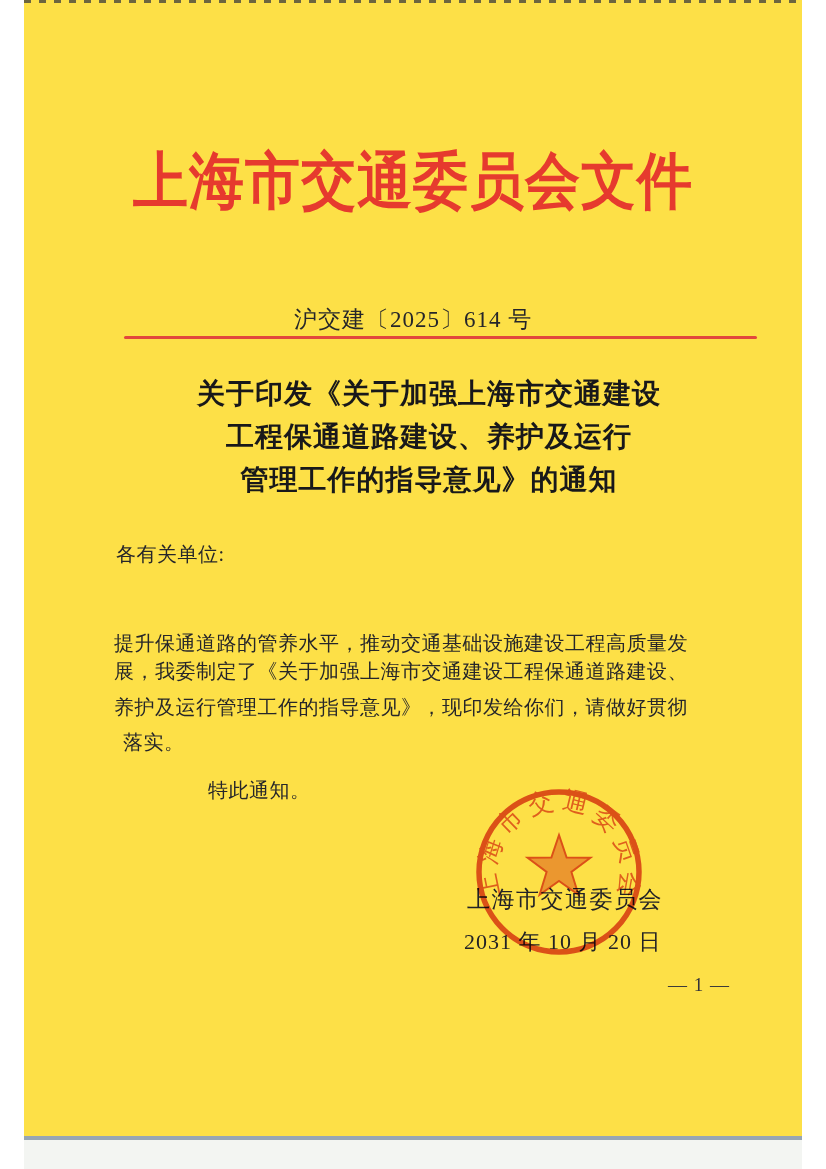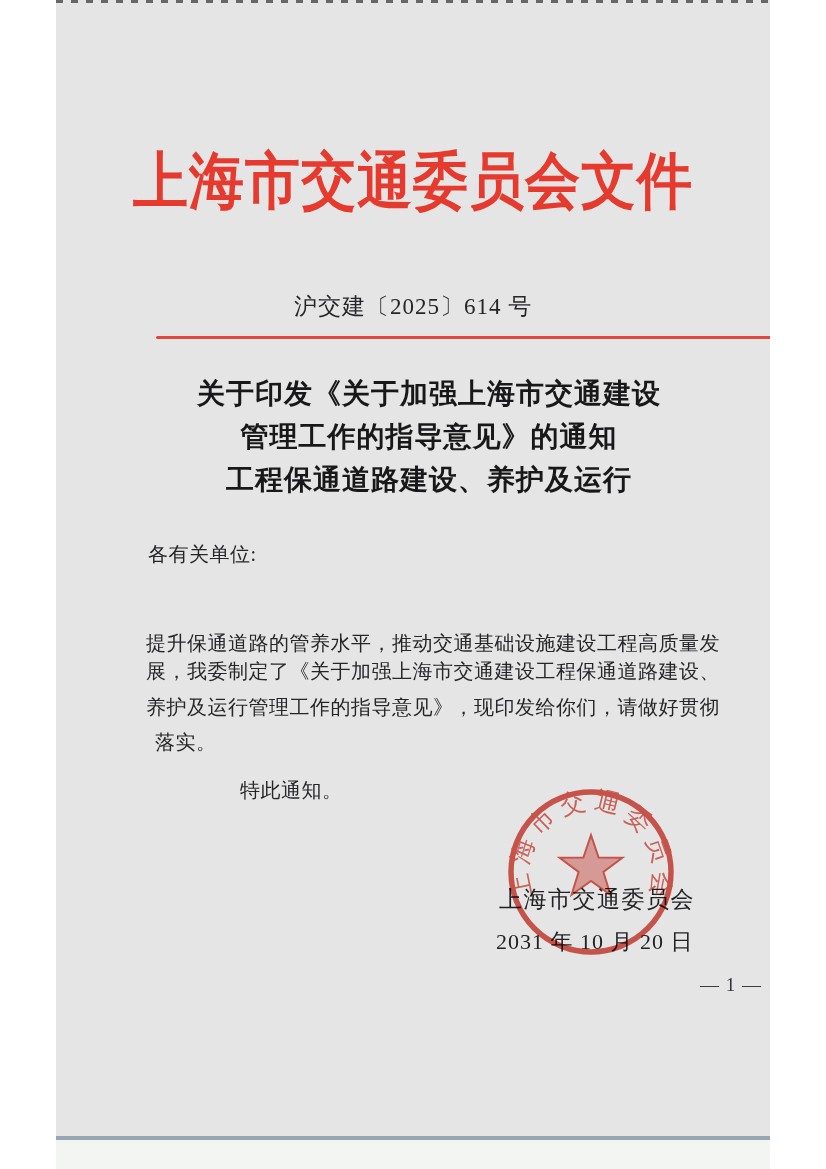--- a/index.html
+++ b/index.html
@@ -1,23 +1,23 @@
 <!DOCTYPE html>
 <html><head>
 <meta charset="utf-8">
 <style>
   * { margin: 0; padding: 0; box-sizing: border-box; }
   html, body { background: #ffffff; }
   body { font-family: "Liberation Serif", "DejaVu Serif", serif; }
 
   .page {
     position: relative;
-    width: 714px;
+    width: 778px;
     height: 1169px;
-    background: #e5e5e5;
+    background: #fde047;
     overflow: hidden;
     margin: 0 auto;
   }
 
   
   .scan-edge-top {
     position: absolute; left: 0; top: 0; width: 100%; height: 3px;
     background: repeating-linear-gradient(90deg, rgba(60,60,60,.75) 0 7px, rgba(255,255,255,0) 7px 15px);
   }
   .scan-edge-bottom-line {
@@ -39,21 +39,21 @@
     color: #e63a2e;
     font-weight: bold;
     font-size: 55px;
     letter-spacing: 1px;
     transform: scaleY(1.12);
     transform-origin: top center;
     white-space: nowrap;
   }
 
   .doc-number {
-    position: absolute; left: 0; top: 291px; width: 100%;
+    position: absolute; left: 0; top: 304px; width: 100%;
     text-align: center;
     color: #26262a;
     font-size: 23px;
     letter-spacing: 1px;
   }
 
   .red-rule {
     position: absolute; left: 100px; top: 336px; width: 633px; height: 3px;
     background: #e2473c; border-radius: 2px;
   }
@@ -112,22 +112,22 @@
   <div class="scan-edge-top"></div>
 
   <div class="red-header">上海市交通委员会文件</div>
 
   <div class="doc-number">沪交建〔2025〕614 号</div>
 
   <div class="red-rule"></div>
 
   <div class="doc-title">
     <div>关于印发《关于加强上海市交通建设</div>
+    <div>工程保通道路建设、养护及运行</div>
     <div>管理工作的指导意见》的通知</div>
-    <div>工程保通道路建设、养护及运行</div>
   </div>
 
   <div class="text-line salutation">各有关单位:</div>
 
   <div class="text-line bl-1">提升保通道路的管养水平，推动交通基础设施建设工程高质量发</div>
   <div class="text-line bl-2">展，我委制定了《关于加强上海市交通建设工程保通道路建设、</div>
   <div class="text-line bl-3">养护及运行管理工作的指导意见》，现印发给你们，请做好贯彻</div>
   <div class="text-line bl-4">落实。</div>
 
   <div class="text-line closing">特此通知。</div>

